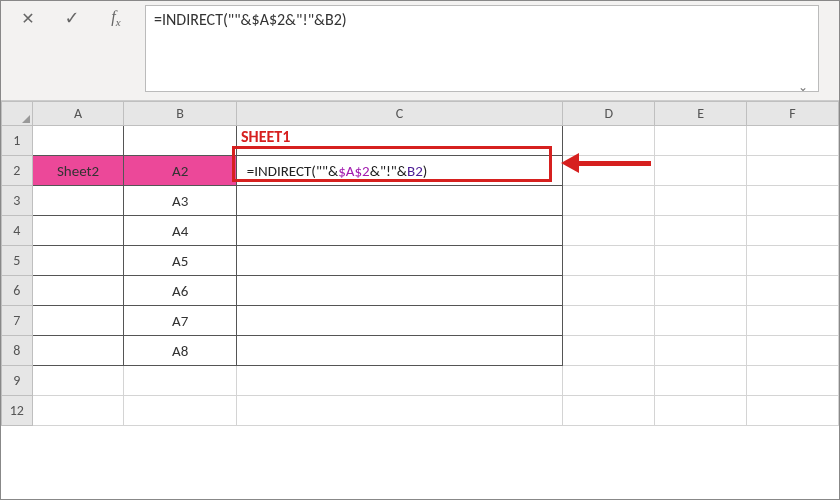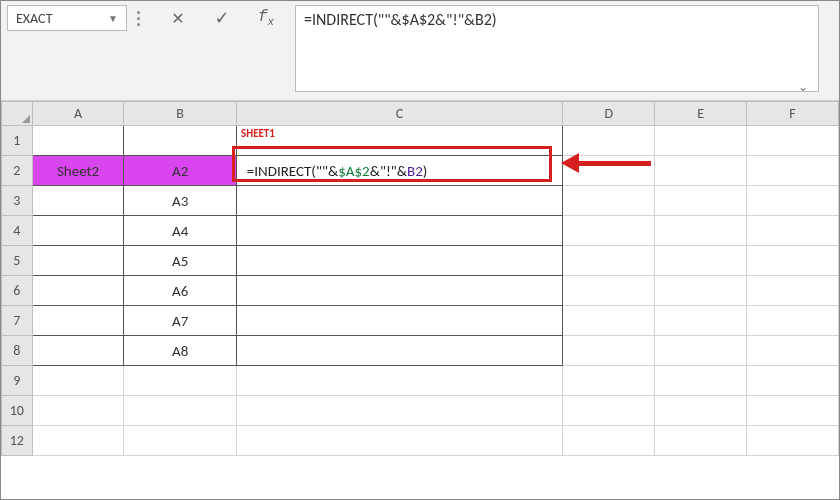--- a/index.html
+++ b/index.html
@@ -60,21 +60,21 @@
       padding: 4px 8px 0 14px;
       gap: 18px;
     }
     .fb-btn {
       width: 26px; height: 26px;
       display:flex; align-items:center; justify-content:center;
       color:#666;
       font-size: 18px;
     }
     .fb-btn.cancel { font-size: 16px; }
-    .fb-btn.fx { font-style: italic; font-family: Liberation Mono, monospace; font-size: 16px;}
+    .fb-btn.fx { font-style: italic; font-family: Liberation Serif, serif; font-size: 16px;}
     .fb-btn.fx sub { font-size:11px; font-style: italic; }
     .formula-text-area {
       flex: 1;
       background:#fff;
       border:1px solid #bbb;
       margin: 4px 20px 8px 8px;
       padding: 4px 8px;
       font-size: 16px;
       color:#333;
       overflow:hidden;
@@ -133,40 +133,40 @@
       color:#333;
       font-size:15px;
       background:#fff;
     }
     td.bordered { border:1px solid #555; }
     td.colA { width:90px; }
     td.colB { width:110px;text-align:center; }
     td.colC { width:320px; }
     td.colD, td.colE, td.colF { width:90px; }
     
-    td.highlight-pink { background:#d946ef; }
+    td.highlight-pink { background:#ec4899; }
     td.active-edit {
       text-align:left;
       padding-left:10px;
       position:relative;
       font-size:15px;
     }
     
     
     .red-box {
       position:absolute;
       border:3px solid #d6201f;
       pointer-events:none;
       z-index:5;
     }
     .red-label {
       position:absolute;
       color:#d6201f;
       font-weight:bold;
-      font-size:11px;
+      font-size:16px;
       pointer-events:none;
       z-index:6;
     }
     .red-arrow {
       position:absolute;
       z-index:5;
       pointer-events:none;
     }
     .red-arrow .shaft {
       position:absolute;
@@ -177,39 +177,28 @@
     .red-arrow .head {
       position:absolute;
       left:0; top:0;
       width:0; height:0;
       border-top:10px solid transparent;
       border-bottom:10px solid transparent;
       border-right:18px solid #d6201f;
     }
     
     .formula-seg-black { color:#222; }
-    .formula-seg-blue { color:#15803d; }
+    .formula-seg-blue { color:#a21caf; }
     .formula-seg-red { color:#4c1d95; }
     .formula-seg-purple { color:#222; }
   </style>
 </head>
 <body>
 
 <div class="formula-bar-row">
-  <div class="name-box-wrap">
-    <div class="name-box">
-      <span>EXACT</span>
-      <span class="chev">▼</span>
-    </div>
-    <div class="three-dots">
-        <span></span>
-        <span></span>
-        <span></span>
-      </div>
-  </div>
   <div class="fb-controls">
     <div class="fb-btn cancel">
         <span>✕</span>
       </div>
     <div class="fb-btn accept">
         <span>✓</span>
       </div>
     <div class="fb-btn fx">
         <span><span>f</span><sub>x</sub></span>
       </div>
@@ -309,29 +298,20 @@
     <tr>
       <td class="row-head">9</td>
       <td class="cell colA"></td>
       <td class="cell colB"></td>
       <td class="cell colC"></td>
       <td class="cell colD"></td>
       <td class="cell colE"></td>
       <td class="cell colF"></td>
     </tr>
     <tr>
-      <td class="row-head">10</td>
-      <td class="cell colA"></td>
-      <td class="cell colB"></td>
-      <td class="cell colC"></td>
-      <td class="cell colD"></td>
-      <td class="cell colE"></td>
-      <td class="cell colF"></td>
-    </tr>
-    <tr>
       <td class="row-head">12</td>
       <td class="cell colA"></td>
       <td class="cell colB"></td>
       <td class="cell colC"></td>
       <td class="cell colD"></td>
       <td class="cell colE"></td>
       <td class="cell colF"></td>
     </tr>
   </tbody>
     </table>

